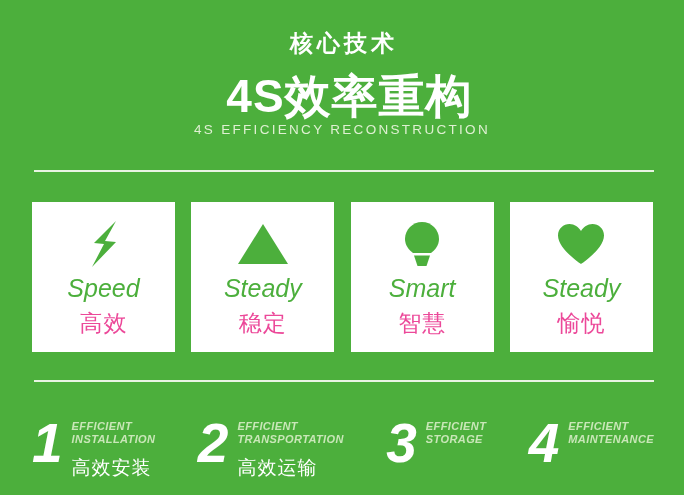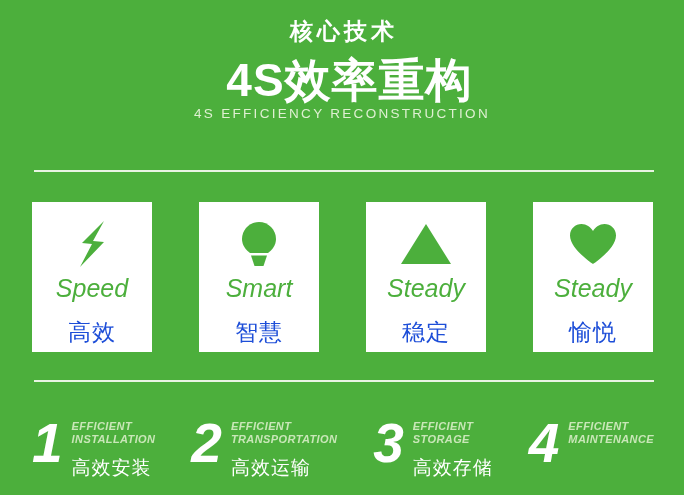--- a/index.html
+++ b/index.html
@@ -27,21 +27,21 @@
     left: 0;
     width: 684px;
     text-align: center;
   }
   .eyebrow {
     color: #ffffff;
     font-size: 23px;
     font-weight: bold;
     letter-spacing: 4px;
     line-height: 1.2;
-    margin: 0;
+    margin: 12px;
     padding-left: 4px;
   }
   .headline {
     color: #ffffff;
     font-size: 46px;
     font-weight: bold;
     letter-spacing: 1px;
     line-height: 1.15;
     margin: 8px 0 0 15px;
     white-space: nowrap;
@@ -71,21 +71,21 @@
   .card-row {
     position: absolute;
     top: 202px;
     left: 32px;
     width: 621px;
     height: 150px;
     display: flex;
     justify-content: space-between;
   }
   .card {
-    width: 120px;
+    width: 143px;
     height: 150px;
     background: #ffffff;
     box-sizing: border-box;
     display: flex;
     flex-direction: column;
     align-items: center;
     justify-content: flex-start;
     padding-top: 16px;
   }
   .card-icon {
@@ -98,25 +98,25 @@
   .card-en {
     color: #4CAF3C;
     font-size: 25px;
     font-style: italic;
     font-weight: normal;
     line-height: 1;
     margin-top: 6px;
     letter-spacing: 0px;
   }
   .card-cn {
-    color: #1d4ed8;
+    color: #ec4899;
     font-size: 23px;
     font-weight: normal;
     line-height: 1;
-    margin-top: 20px;
+    margin-top: 11px;
     letter-spacing: 1px;
   }
 
   
   .step-row {
     position: absolute;
     top: 404px;
     left: 32px;
     width: 622px;
     height: 72px;
@@ -182,41 +182,41 @@
         <svg width="36" height="50" viewBox="0 0 36 50">
           <path d="M30 2 L8 24 L18 25 L6 48 L30 23 L19 22 Z" fill="#4CAF3C"></path>
         </svg>
       </div>
       <div class="card-en">Speed</div>
       <div class="card-cn">高效</div>
     </div>
 
     <div class="card">
       <div class="card-icon">
+        <svg width="52" height="42" viewBox="0 0 52 42">
+          <path d="M26 1 L51 41 L1 41 Z" fill="#4CAF3C"></path>
+        </svg>
+      </div>
+      <div class="card-en">Steady</div>
+      <div class="card-cn">稳定</div>
+    </div>
+
+    <div class="card">
+      <div class="card-icon">
         <svg width="40" height="50" viewBox="0 0 40 50">
           <path d="M20 3 C10.6 3 3 10.6 3 20 C3 26.5 7 31 11 34 L29 34 C33 31 37 26.5 37 20 C37 10.6 29.4 3 20 3 Z" fill="#4CAF3C"></path>
           <path d="M12 36.5 L28 36.5 L24.5 47 L15.5 47 Z" fill="#4CAF3C"></path>
         </svg>
       </div>
       <div class="card-en">Smart</div>
       <div class="card-cn">智慧</div>
     </div>
 
     <div class="card">
       <div class="card-icon">
-        <svg width="52" height="42" viewBox="0 0 52 42">
-          <path d="M26 1 L51 41 L1 41 Z" fill="#4CAF3C"></path>
-        </svg>
-      </div>
-      <div class="card-en">Steady</div>
-      <div class="card-cn">稳定</div>
-    </div>
-
-    <div class="card">
-      <div class="card-icon">
         <svg width="50" height="44" viewBox="0 0 50 44">
           <path d="M25 42 C25 42 2 27 2 13.5 C2 6.5 7.5 2 13.5 2 C18.5 2 22.5 5 25 9 C27.5 5 31.5 2 36.5 2 C42.5 2 48 6.5 48 13.5 C48 27 25 42 25 42 Z" fill="#4CAF3C"></path>
         </svg>
       </div>
       <div class="card-en">Steady</div>
       <div class="card-cn">愉悦</div>
     </div>
 
   </div>
 
@@ -240,21 +240,20 @@
 TRANSPORTATION</div>
         <div class="step-cn">高效运输</div>
       </div>
     </div>
 
     <div class="step">
       <div class="step-num">3</div>
       <div class="step-text">
         <div class="step-en">EFFICIENT
 STORAGE</div>
-        <div class="step-cn">高效存储</div>
       </div>
     </div>
 
     <div class="step">
       <div class="step-num">4</div>
       <div class="step-text">
         <div class="step-en">EFFICIENT
 MAINTENANCE</div>
       </div>
     </div>

